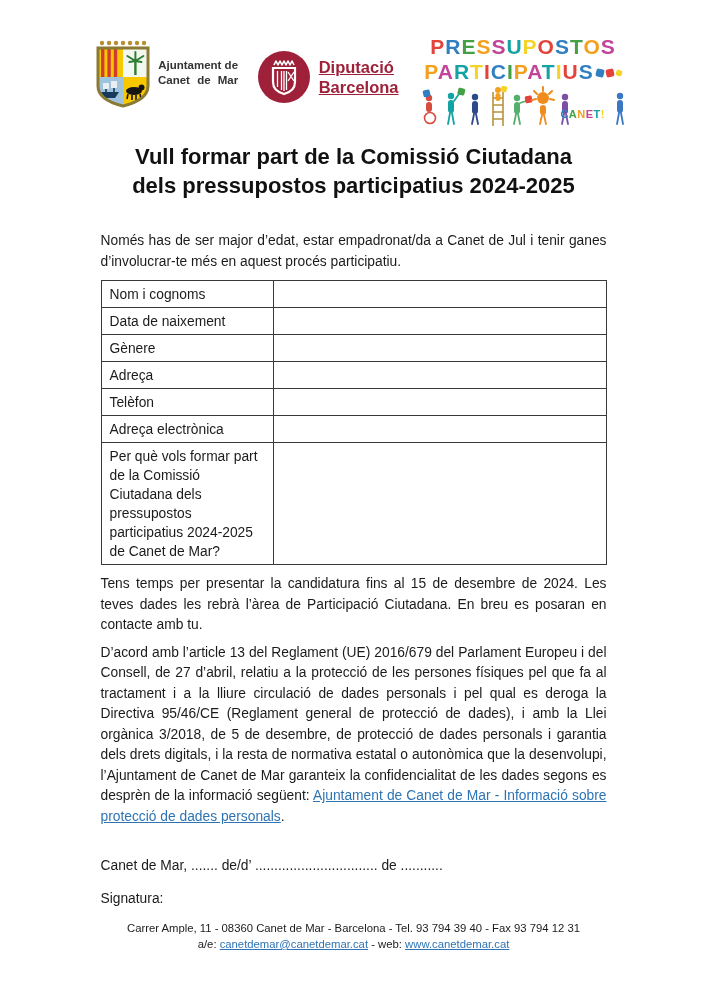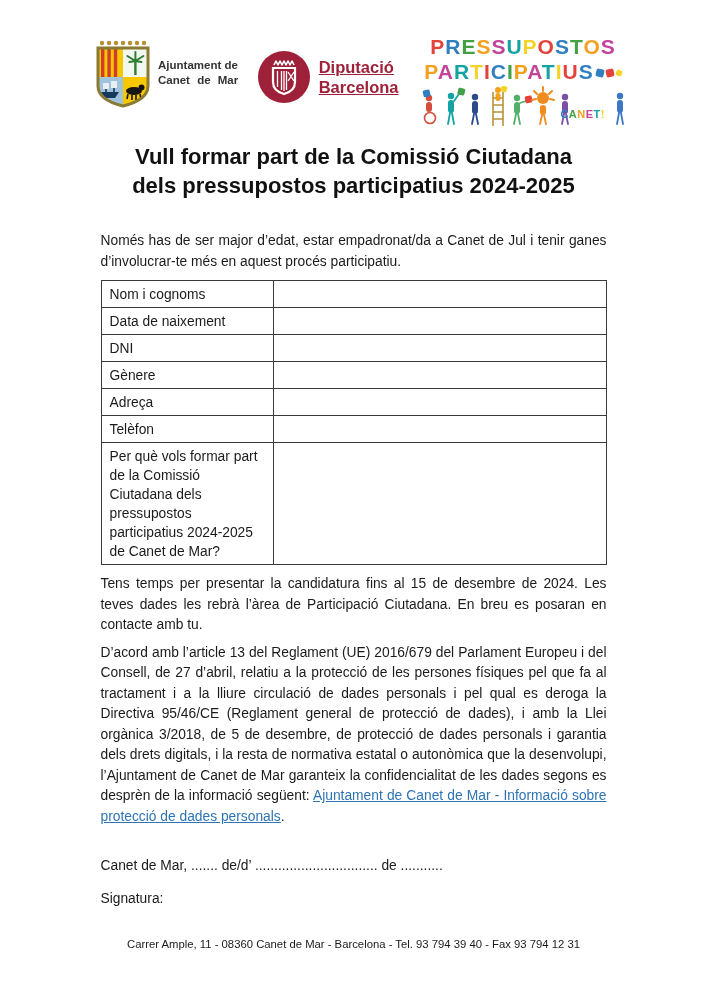--- a/index.html
+++ b/index.html
@@ -8,21 +8,21 @@
   .page {
     position:relative; width:707px; height:1000px; margin:0 auto;
     background:#ffffff; overflow:hidden;
     font-family:"Liberation Sans","DejaVu Sans",sans-serif; color:var(--ink);
   }
 
   
   .header { position:absolute; top:26px; left:95px; right:78px;
             display:flex; justify-content:space-between; align-items:flex-start; }
   .canet-group { display:flex; align-items:center; gap:7px; margin-top:12px; }
-  .canet-text { font-size:11.5px; font-weight:bold; color:#333; line-height:15px; }
+  .canet-text { font-size:11.5px; font-weight:bold; color:#333; line-height:15px;text-align:center; }
   .canet-text .l2 { word-spacing:4px; }
   .dipu-group { display:flex; align-items:center; gap:8px; margin-top:24px; }
   .dipu-text { font-size:16.5px; font-weight:bold; color:var(--dipu); line-height:20px;text-decoration:underline; }
 
   .participatius { width:212px; text-align:center; padding-top:8px; position:relative; }
   .ppp-line { font-size:21px; font-weight:800; letter-spacing:1px; line-height:25px; white-space:nowrap; }
   .puzzle-bit { display:inline-block; width:8px; height:8px; border-radius:2px; margin-left:2px; vertical-align:middle; }
   .pz-blue { background:#2f7fc1; transform:rotate(14deg); }
   .pz-red  { background:#e4433b; transform:rotate(-12deg); }
   .pz-yel  { background:#f5d327; transform:rotate(20deg); width:6px; height:6px; }
@@ -177,47 +177,48 @@
       <tbody>
         <tr>
           <td class="label">Nom i cognoms</td>
           <td class="value"></td>
         </tr>
         <tr>
           <td class="label">Data de naixement</td>
           <td class="value"></td>
         </tr>
         <tr>
-          <td class="label">DNI</td>
-          <td class="value"></td>
-        </tr>
-        <tr>
           <td class="label">Gènere</td>
           <td class="value"></td>
         </tr>
         <tr>
           <td class="label">Adreça</td>
           <td class="value"></td>
         </tr>
         <tr>
           <td class="label">Telèfon</td>
+          <td class="value"></td>
+        </tr>
+        <tr>
+          <td class="label">Adreça electrònica</td>
           <td class="value"></td>
         </tr>
         <tr>
           <td class="label">Per què vols formar part de la Comissió Ciutadana dels pressupostos participatius 2024-2025 de Canet de Mar?</td>
           <td class="value"></td>
         </tr>
       </tbody>
     </table>
 
     <p class="deadline">Tens temps per presentar la candidatura fins al 15 de desembre de 2024. Les teves dades les rebrà l’àrea de Participació Ciutadana. En breu es posaran en contacte amb tu.</p>
 
     <p class="legal"><span>D’acord amb l’article 13 del Reglament (UE) 2016/679 del Parlament Europeu i del Consell, de 27 d’abril, relatiu a la protecció de les persones físiques pel que fa al tractament i a la lliure circulació de dades personals i pel qual es deroga la Directiva 95/46/CE (Reglament general de protecció de dades), i amb la Llei orgànica 3/2018, de 5 de desembre, de protecció de dades personals i garantia dels drets digitals, i la resta de normativa estatal o autonòmica que la desenvolupi, l’Ajuntament de Canet de Mar garanteix la confidencialitat de les dades segons es desprèn de la informació següent: </span><a href="#">Ajuntament de Canet de Mar - Informació sobre protecció de dades personals</a><span>.</span></p>
 
     <p class="dateline">Canet de Mar, ....... de/d’ ................................ de ...........</p>
     <p class="signature">Signatura:</p>
   </div>
 
   <div class="footer">
     <div>Carrer Ample, 11 - 08360 Canet de Mar - Barcelona - Tel. 93 794 39 40 - Fax 93 794 12 31</div>
+    <div><span>a/e: </span><a href="#">canetdemar@canetdemar.cat</a><span> - web: </span><a href="#">www.canetdemar.cat</a></div>
   </div>
 
 </div>
 
 </body></html>

